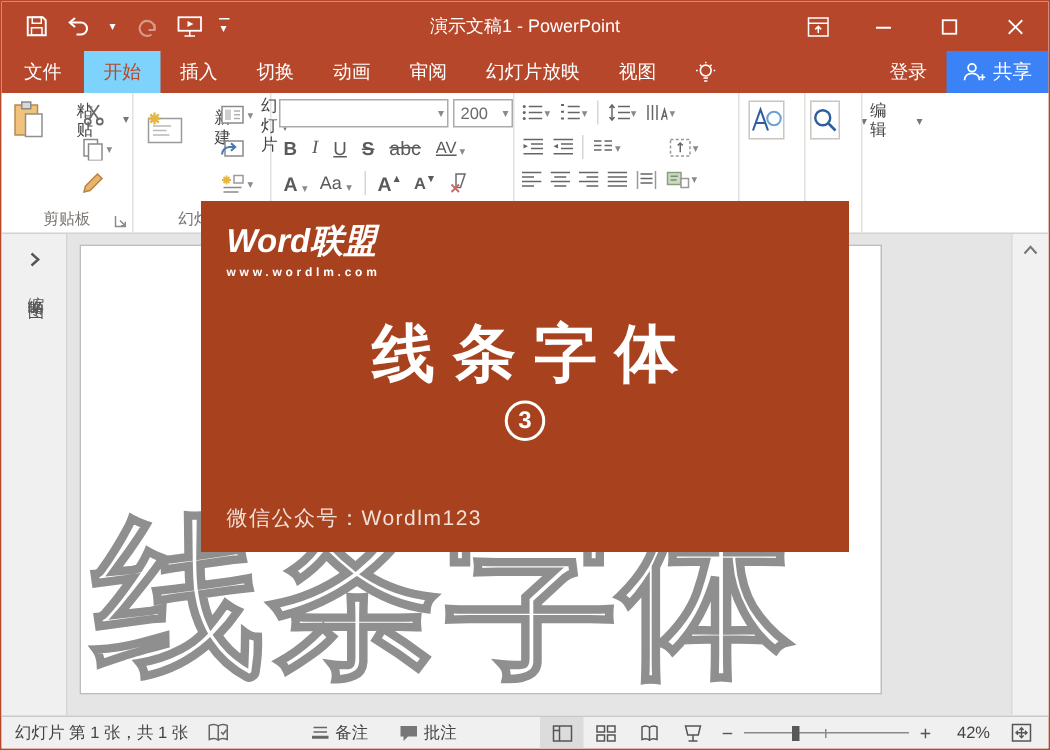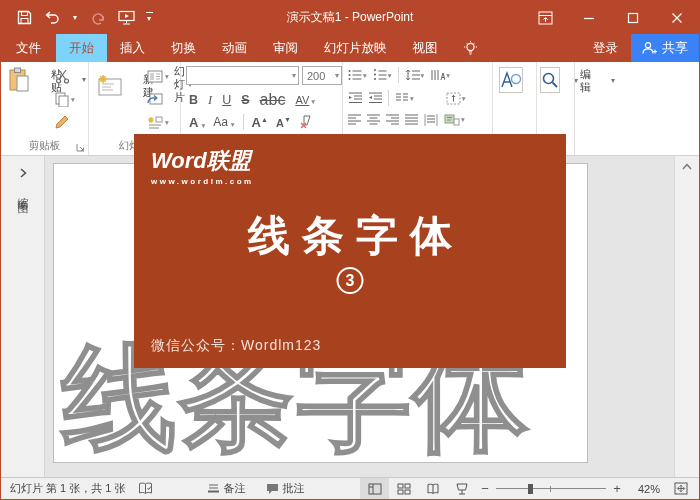--- a/index.html
+++ b/index.html
@@ -320,21 +320,21 @@
           </span>
         <span class="fbtn" style="font-style:italic;font-family:'Liberation Serif',serif;">
             <span>I</span>
           </span>
         <span class="fbtn u">
             <span>U</span>
           </span>
         <span class="fbtn strike">
             <b>S</b>
           </span>
-        <span class="fbtn strike" style="font-size:16px;">
+        <span class="fbtn strike" style="font-size:13px;">
             <span>abc</span>
           </span>
         <span class="fbtn" style="font-size:11px;">
             <span class="u">AV</span>
             <span class="pcaret" style="margin-left:2px;">▾</span>
           </span>
       </div>
       <div class="frow" style="left:8px;top:52px;gap:8px;">
         <span class="fbtn" style="font-size:13px;">
             <b>A</b>

